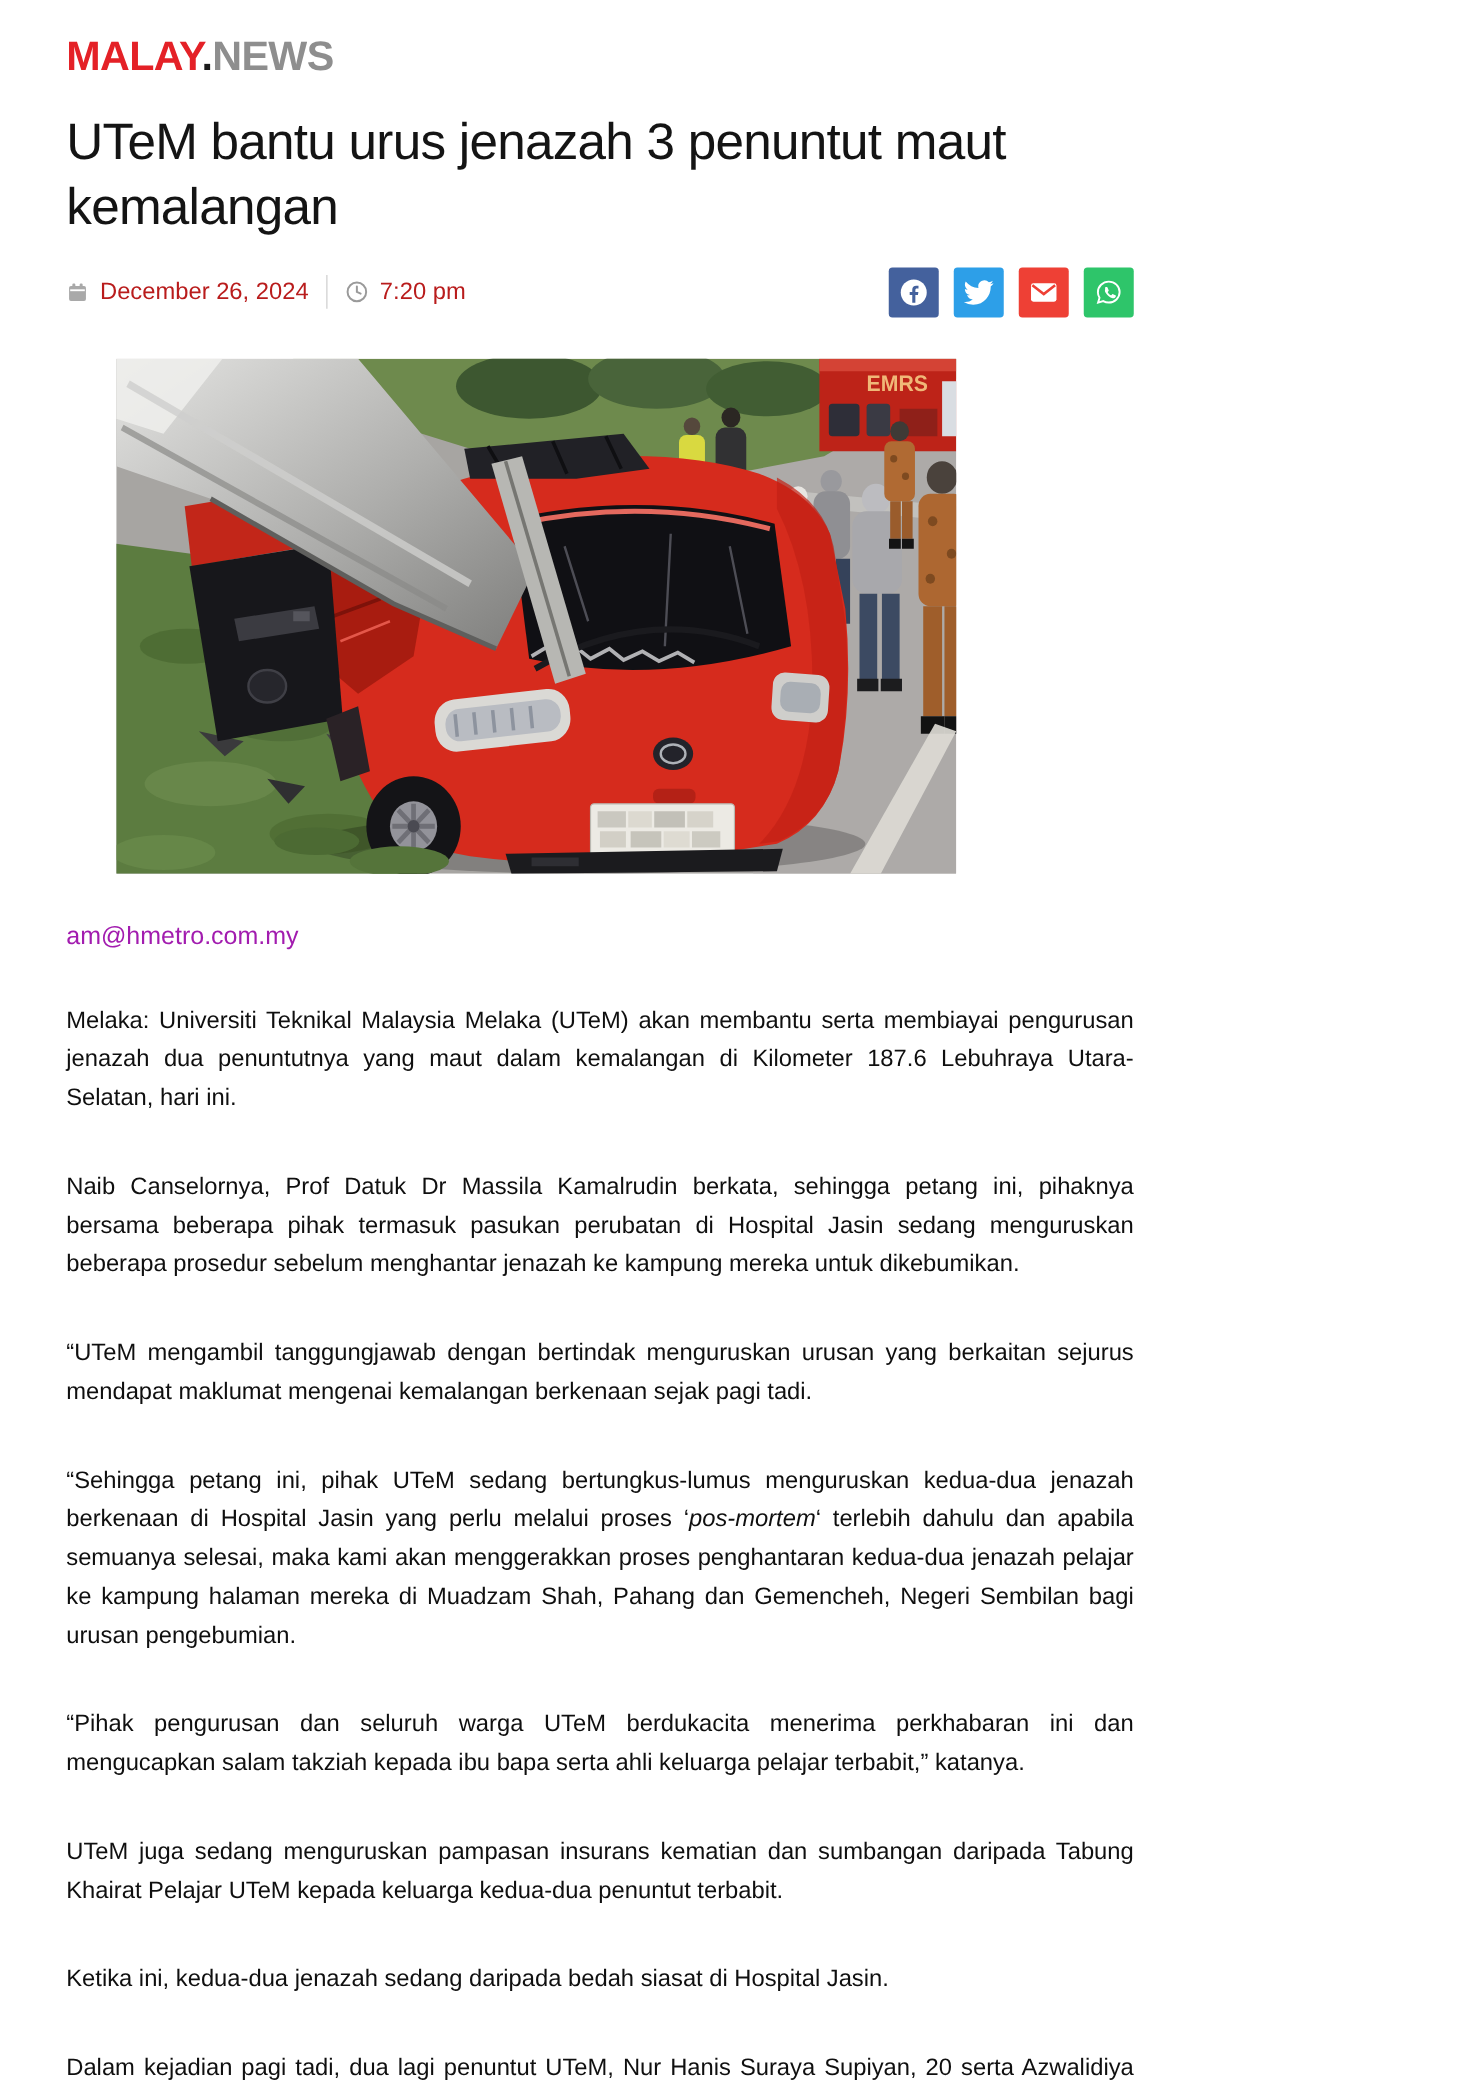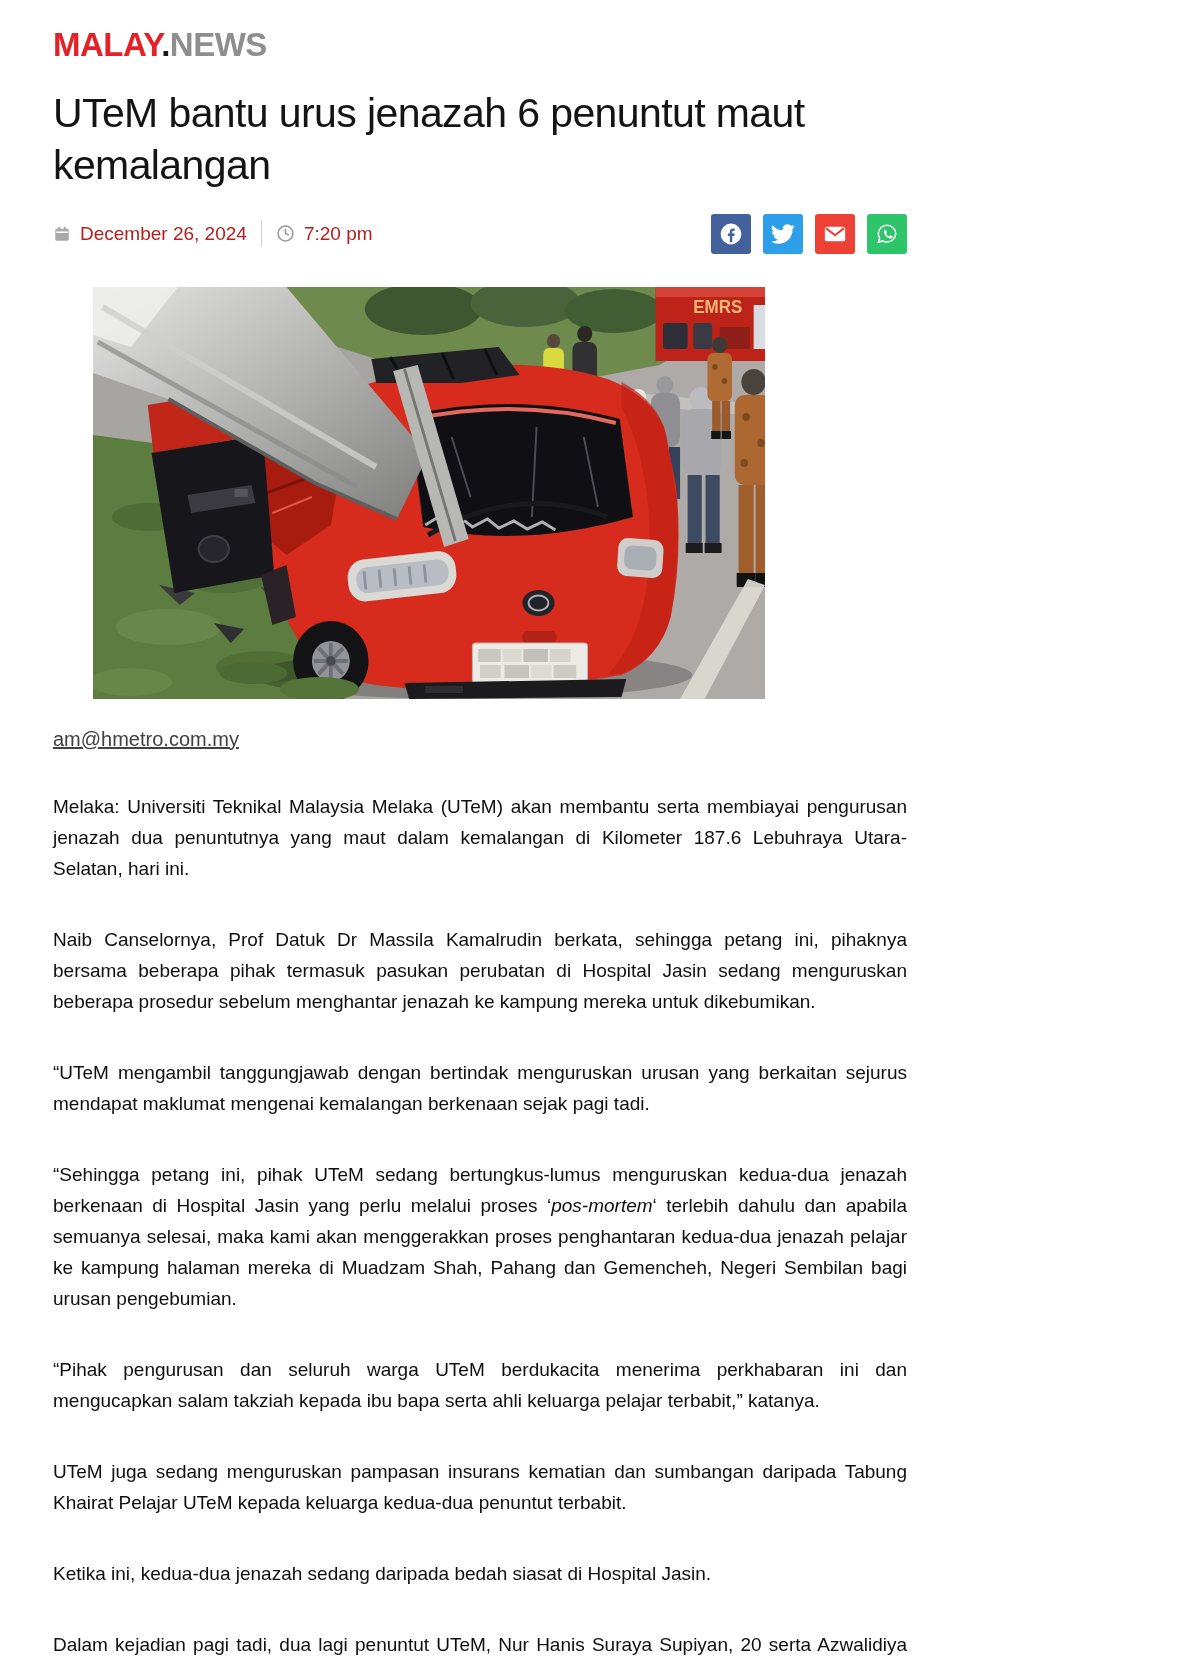--- a/index.html
+++ b/index.html
@@ -50,40 +50,40 @@
   .share-btn.fb { background:#44619d; }
   .share-btn.tw { background:#2d9fe8; }
   .share-btn.em { background:#ee4035; }
   .share-btn.wa { background:#2ec56a; }
 
   
   .photo { margin: 33px 3px 0 0; width: 712px; height: 412px; padding-left: 40px; }
   .photo svg { display:block; width:100%; height:100%; }
 
   
-  .author-email { margin-top: 29px; font-size: 20px; color:#404040;text-decoration:underline; }
+  .author-email { margin-top: 39px; font-size: 20px; color:#a21caf; }
   .article-body p {
     margin: 40px 0 0 0;
     font-size: 19px;
     line-height: 31px;
     text-align: justify;
     color:#0f0f0f;
     max-width: 1078px;
   }
   .article-body em { font-style: italic; }
 </style>
 </head>
 <body>
 
 <div class="page">
   <div class="content">
 
     <div class="logo"><span class="lg-red">MALAY</span><span class="lg-dot">.</span><span class="lg-gray">NEWS</span></div>
 
-    <h1 class="headline">UTeM bantu urus jenazah 6 penuntut maut kemalangan</h1>
+    <h1 class="headline">UTeM bantu urus jenazah 3 penuntut maut kemalangan</h1>
 
     <div class="meta-row">
       <span class="meta-item">
         <svg width="18" height="18" viewBox="0 0 24 24">
           <rect x="3" y="5" width="18" height="16" rx="2" fill="#a9a9a9"></rect>
           <rect x="6.5" y="2.5" width="3.2" height="5" rx="1.2" fill="#a9a9a9"></rect>
           <rect x="14.3" y="2.5" width="3.2" height="5" rx="1.2" fill="#a9a9a9"></rect>
           <rect x="4.2" y="8.6" width="15.6" height="2" fill="#ffffff"></rect>
         </svg>
         <span>December 26, 2024</span>

